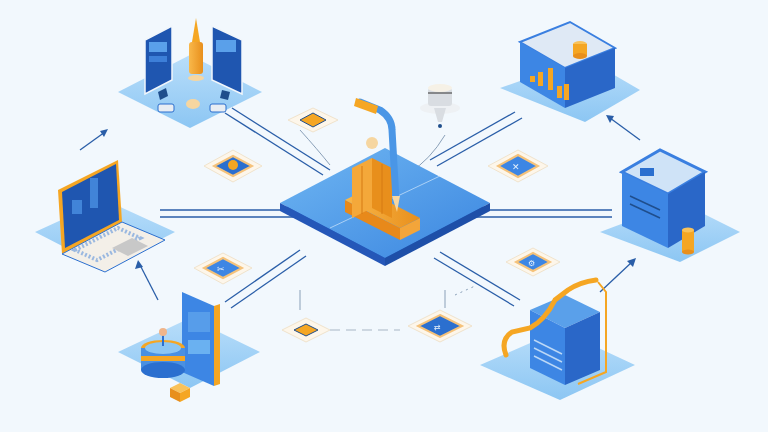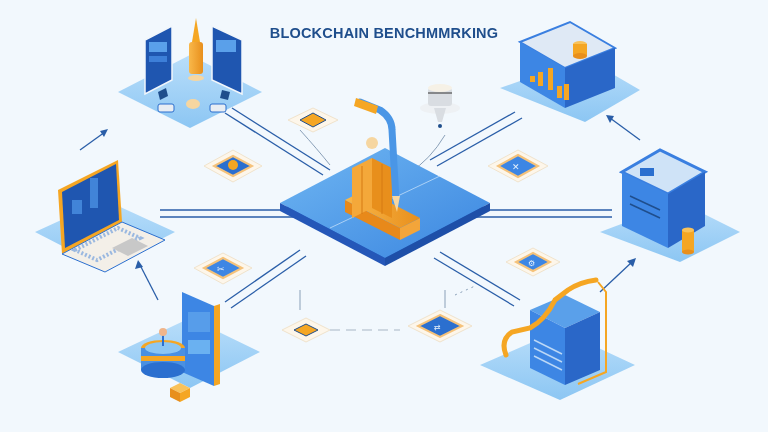--- a/index.html
+++ b/index.html
@@ -6,21 +6,20 @@
   body{width:768px;height:432px;overflow:hidden;background:#f2f8fd;font-family:"Liberation Sans",sans-serif;position:relative;}
   .stage{position:absolute;left:0;top:0;width:768px;height:432px;}
   .title{position:absolute;left:0;width:768px;top:25px;text-align:center;font-weight:bold;font-size:14.5px;color:#1f4e8c;letter-spacing:0.2px;}
   svg{position:absolute;left:0;top:0;}
 </style>
 </head>
 <body>
 
 <div class="stage">
 
-  <div class="title">BLOCKCHAIN BENCHMMRKING</div>
 
   <svg width="768" height="432" viewBox="0 0 768 432">
     <defs>
       <linearGradient id="platG" x1="0" y1="0" x2="0" y2="1">
         <stop offset="0" stop-color="#b9defa"></stop>
         <stop offset="1" stop-color="#8cc6f3"></stop>
       </linearGradient>
       <linearGradient id="blueTop" x1="0" y1="0" x2="1" y2="1">
         <stop offset="0" stop-color="#6fb6f2"></stop>
         <stop offset="1" stop-color="#3b86e0"></stop>

